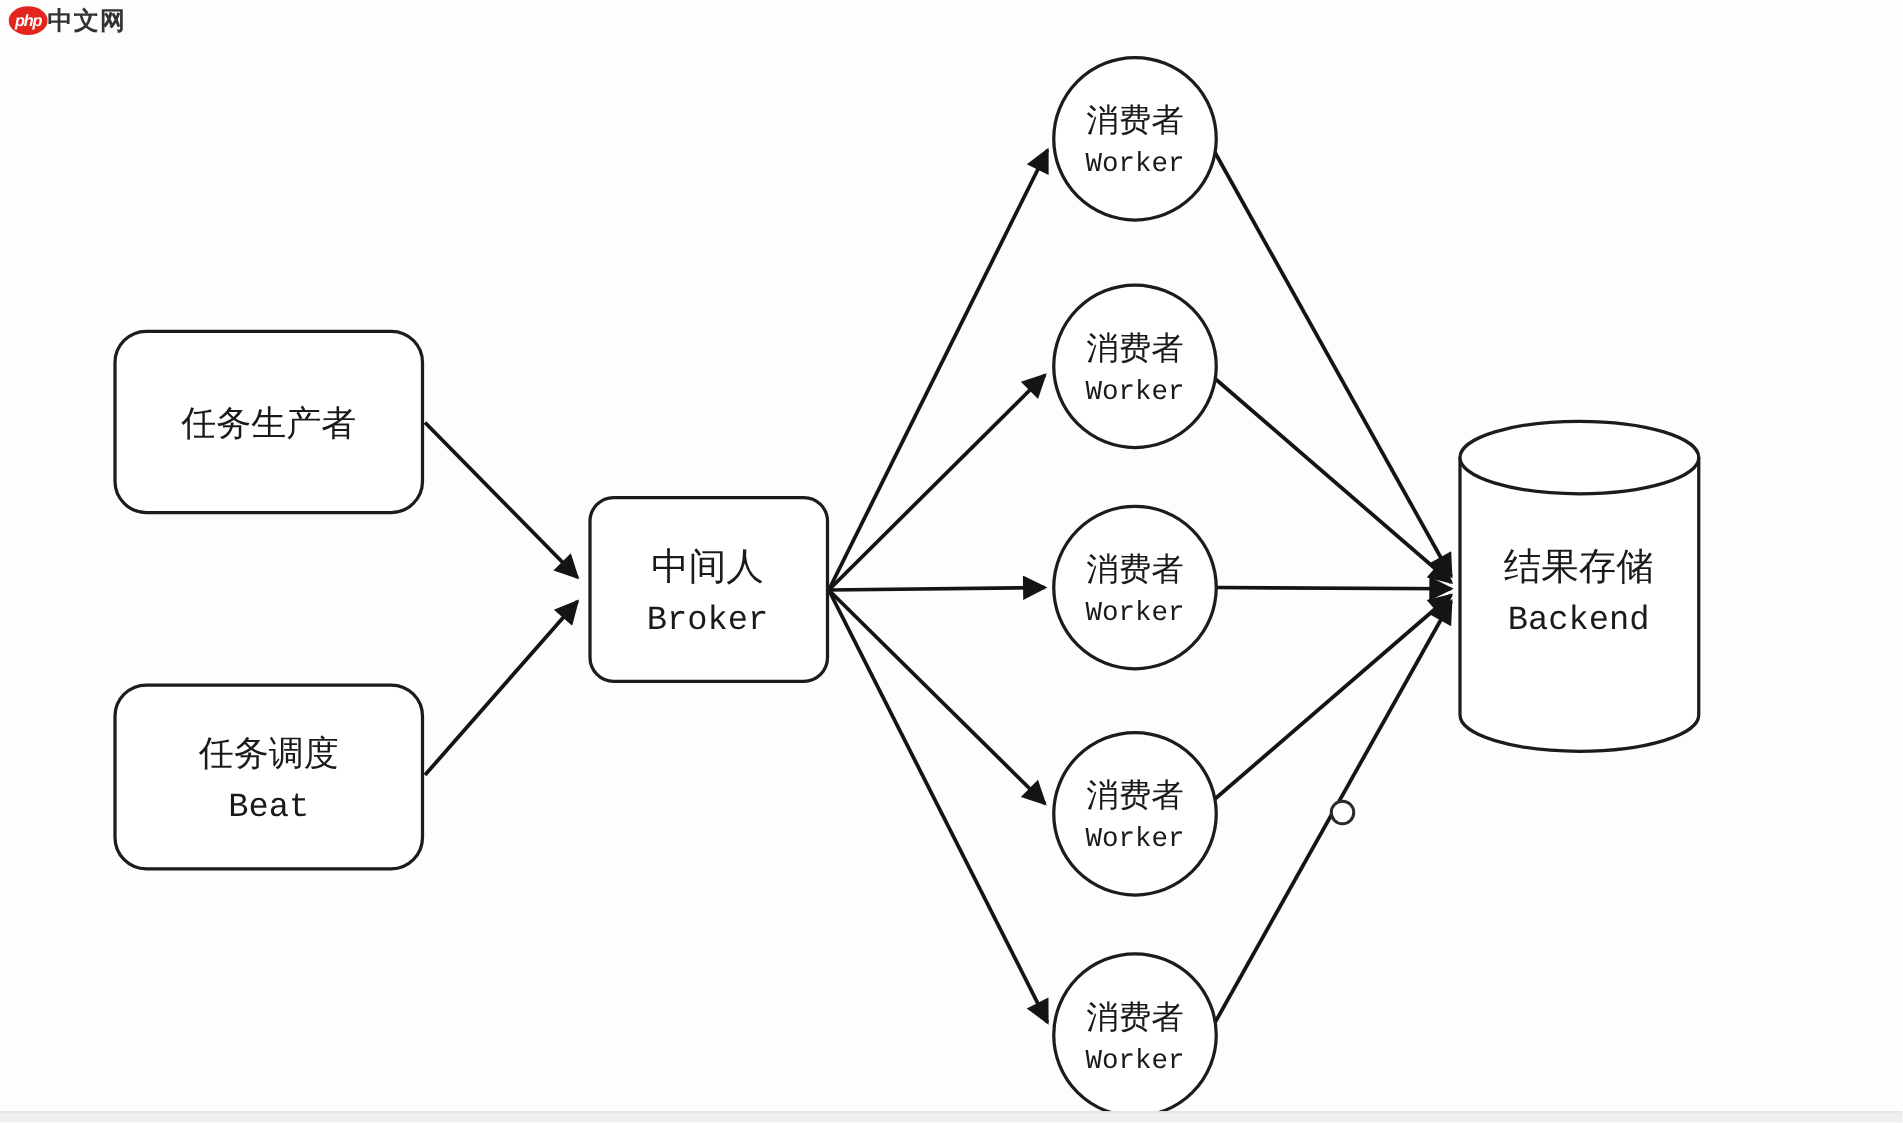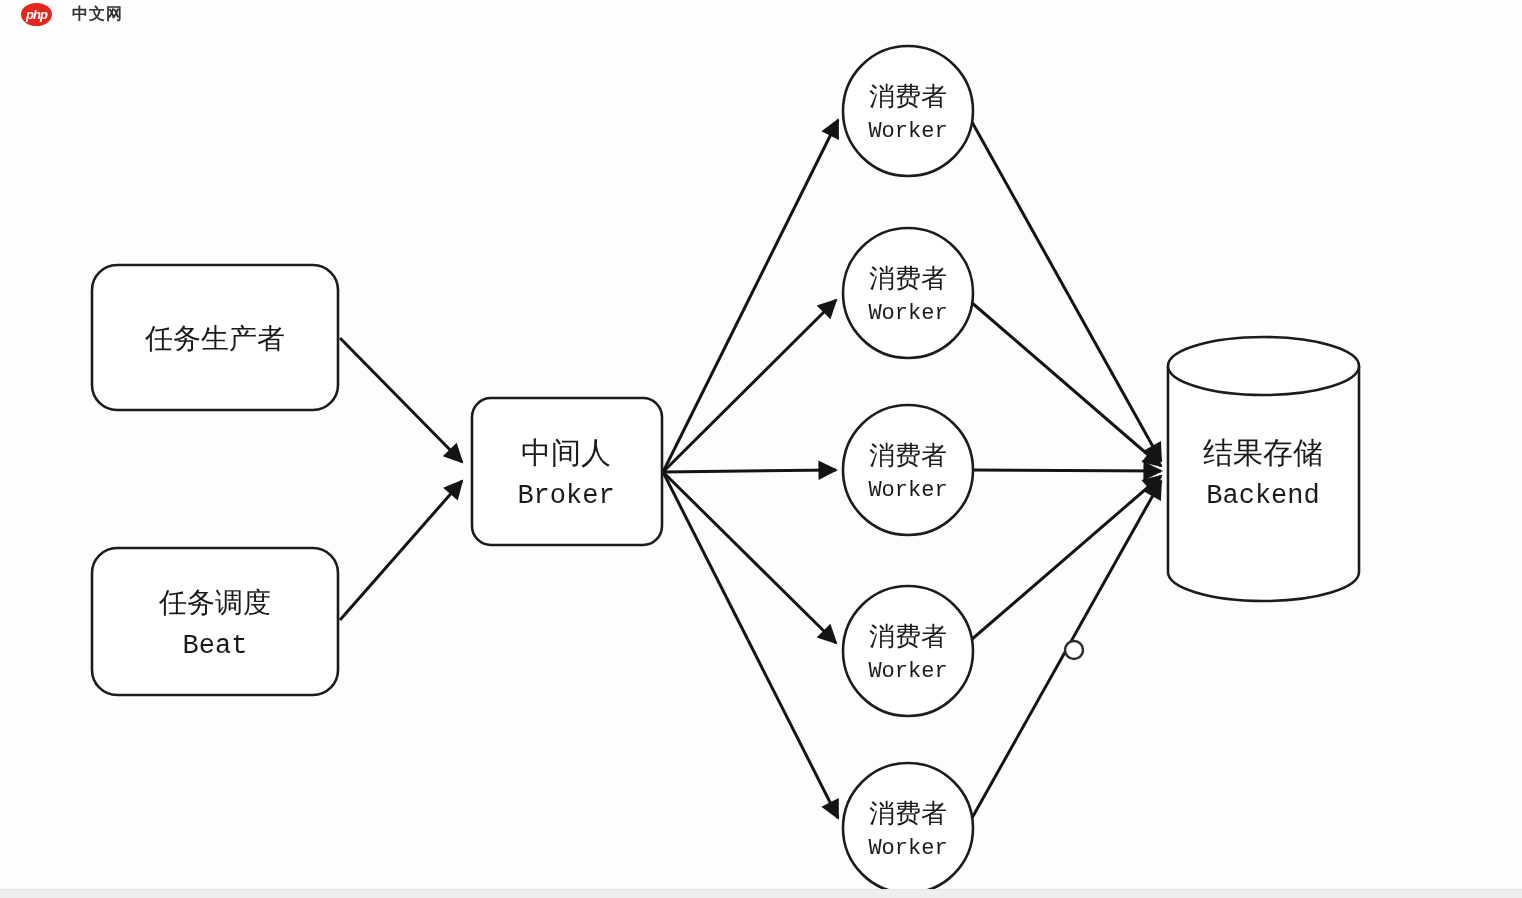--- a/index.html
+++ b/index.html
@@ -14,43 +14,43 @@
   .stage {
     position: relative;
     width: 1522px;
     height: 898px;
     background: #fdfdfd;
   }
   
   .logo {
     position: absolute;
     top: 3px;
-    left: 21px;
+    left: 7px;
     display: flex;
     align-items: center;
-    gap: 20px;
+    gap: 0;
     z-index: 5;
     text-align: center;
   }
   .logo-badge {
     display: flex;
     align-items: center;
     justify-content: center;
     width: 31px;
     height: 23px;
     border-radius: 50%;
     color: #ffffff;
     font-weight: bold;
     font-style: italic;
     font-size: 13px;
     letter-spacing: -1px;
     font-family: "Liberation Sans", sans-serif;
   }
   .logo-text {
-    font-size: 16px;
+    font-size: 20px;
     font-weight: bold;
     letter-spacing: 1px;
   }
   
   svg.diagram {
     position: absolute;
     top: 0;
     left: 0;
   }
   .shape {

